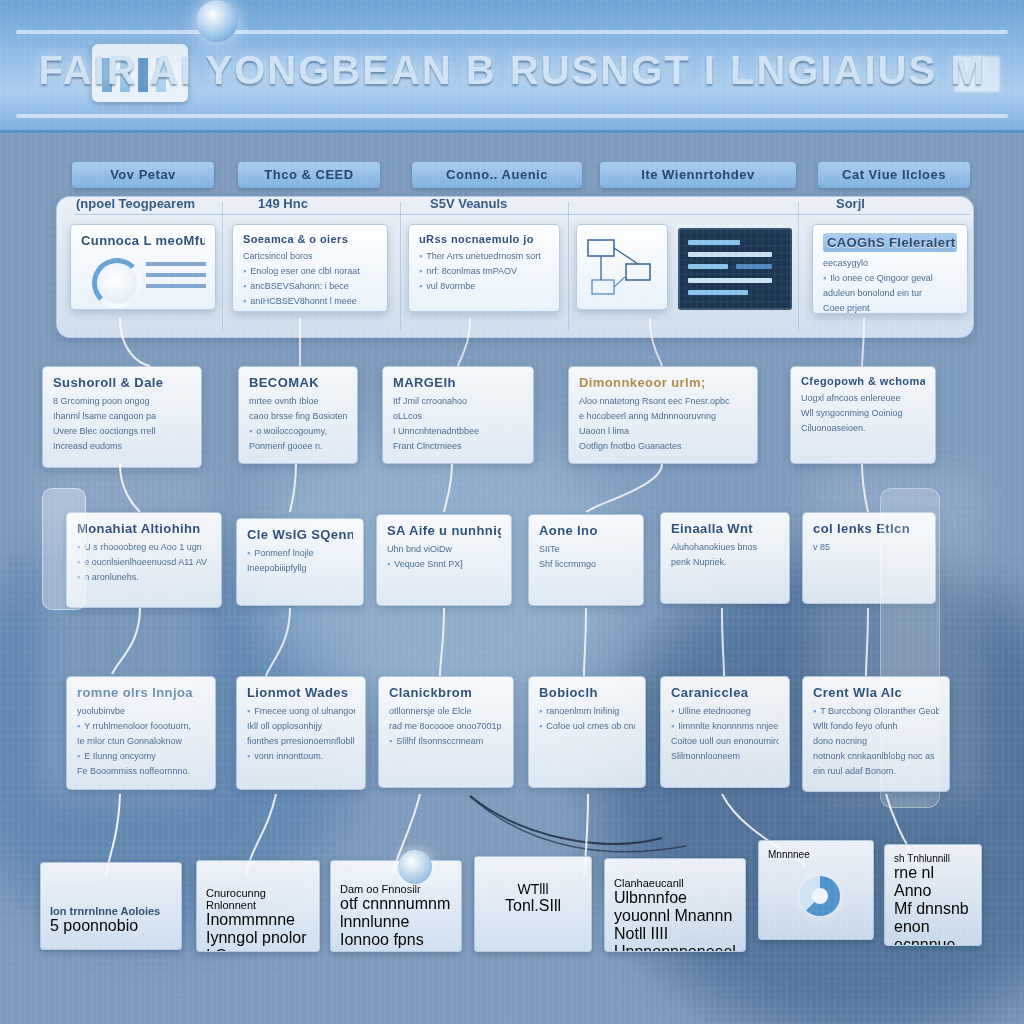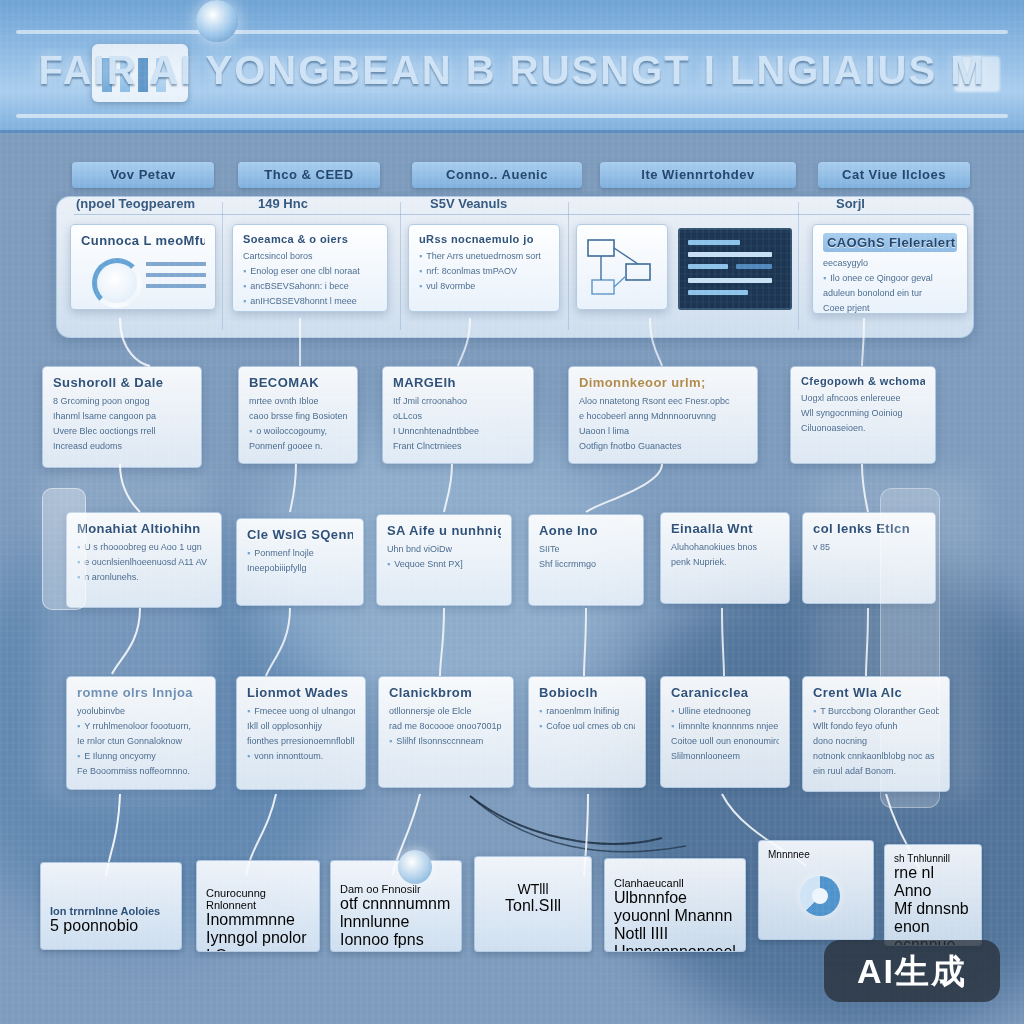--- a/index.html
+++ b/index.html
@@ -521,14 +521,13 @@
   <div class="bottom-card" style="left:884px; top:844px; width:98px; height:102px;">
     <div class="c-title" style="font-size:10px;">sh  Tnhlunnill</div>
     <div class="c-line bullet">rne nl Anno</div>
     <div class="c-line">Mf dnnsnb enon</div>
     <div class="c-line">ocnnnue Innnoe</div>
 
   </div>
 
   <div class="grain"></div>
 
-  <div class="watermark">AI生成</div>
 </div>
 
 </body></html>

